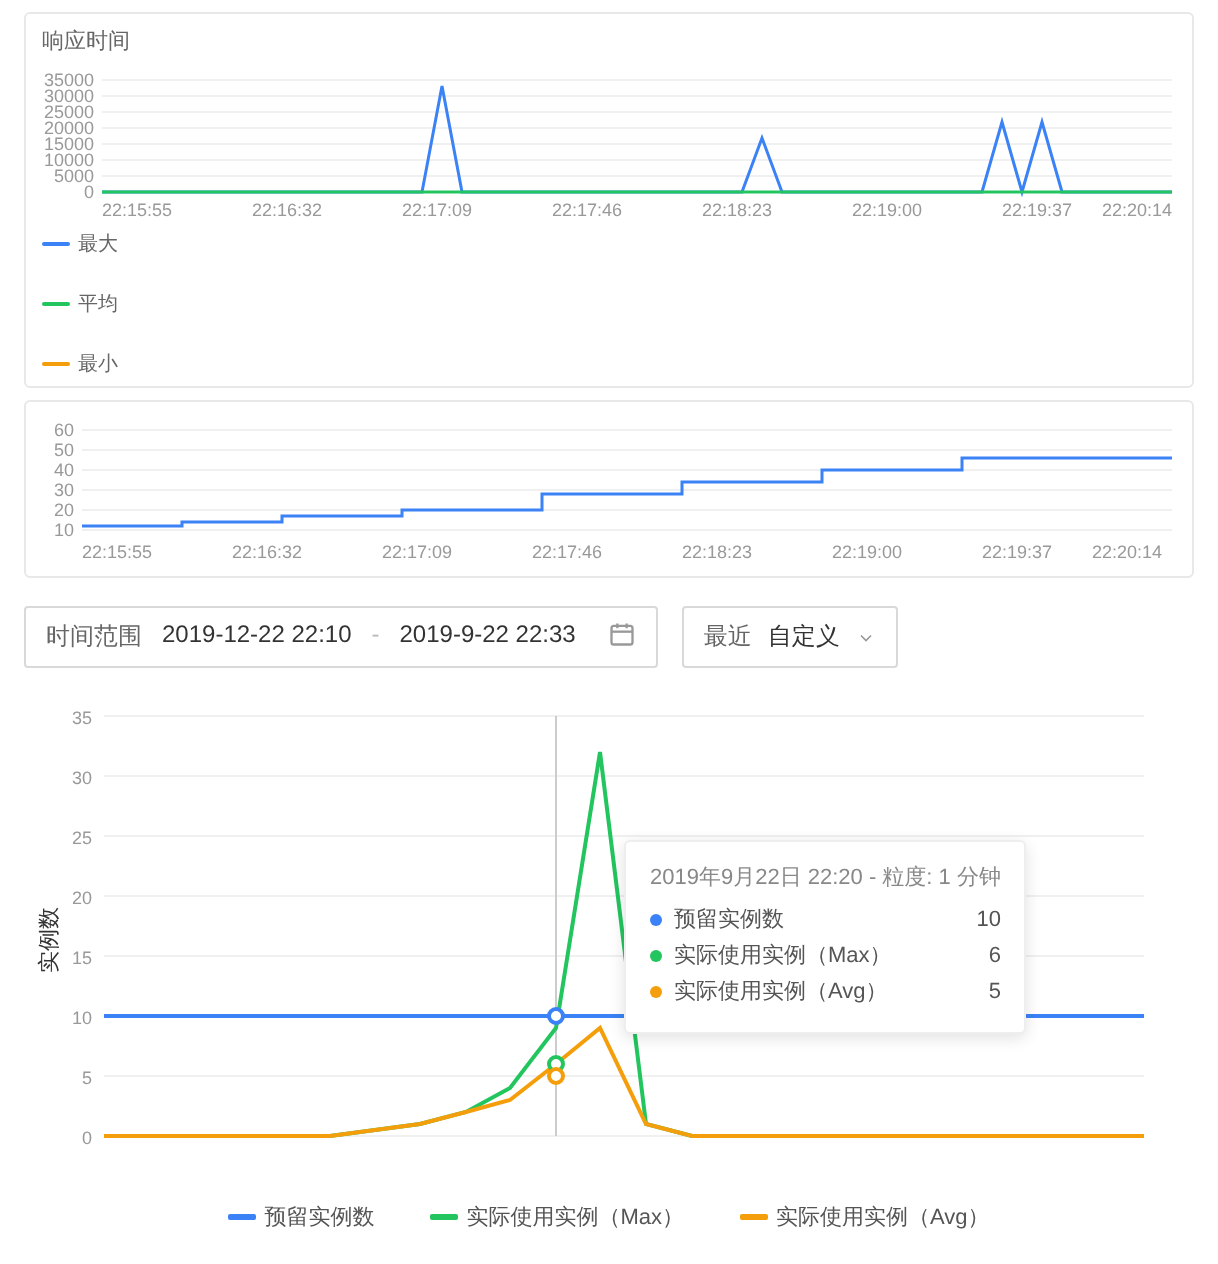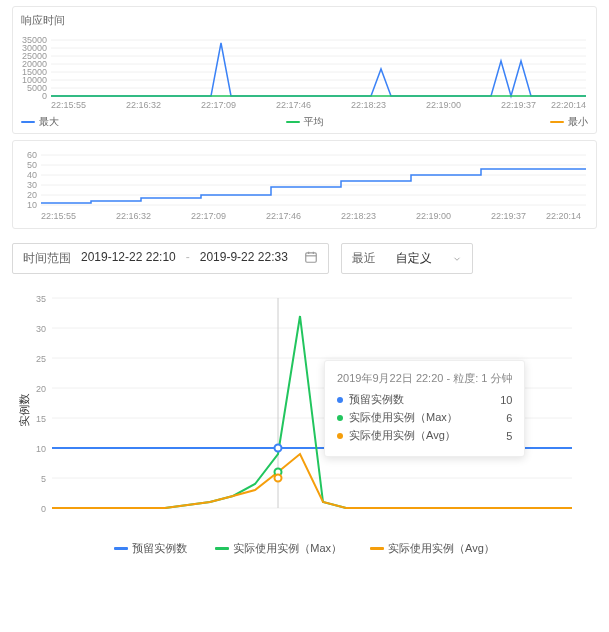--- a/index.html
+++ b/index.html
@@ -1,29 +1,29 @@
 <!DOCTYPE html>
 <html><head>
 <meta charset="utf-8">
 <style>
   * { box-sizing: border-box; margin: 0; padding: 0; }
   body { font-family: "PingFang SC", "Microsoft YaHei", Arial, sans-serif; background: #fff; width: 609px; color: #333; font-size: 12px; }
   .panel { border: 1px solid #e8e8e8; border-radius: 3px; margin: 6px 12px; padding: 6px 8px 4px; }
   .panel-title { font-size: 11px; color: #666; margin-bottom: 4px; }
   .axis text, .tick { font-size: 9px; fill: #999; }
   .grid line { stroke: #f0f0f0; }
-  .legend { display: flex; justify-content: space-between; font-size: 10px; color: #666; margin-top: 2px; }
+  .legend { display: flex; justify-content: center; gap: 16px; font-size: 10px; color: #666; margin-top: 2px; flex-direction: column; }
   .legend-item { display: flex; align-items: center; gap: 4px; }
   .lg-line { width: 14px; height: 2px; border-radius: 1px; }
   .controls { display: flex; gap: 12px; margin: 14px 12px; align-items: center; }
   .range-box { border: 1px solid #d9d9d9; border-radius: 2px; padding: 6px 10px; display: flex; gap: 10px; font-size: 12px; color: #333; }
   .range-label { color: #666; }
   .range-sep { color: #bbb; }
   .cal-icon { width: 14px; height: 14px; color: #999; margin-left: 6px; }
-  .select-box { border: 1px solid #d9d9d9; border-radius: 2px; padding: 6px 10px; display: flex; align-items: center; gap: 20px; font-size: 12px; color: #333; }
+  .select-box { border: 1px solid #d9d9d9; border-radius: 2px; padding: 6px 10px; display: flex; align-items: center; gap: 8px; font-size: 12px; color: #333; }
   .caret { width: 10px; height: 10px; color: #999; }
   .big-chart { margin: 8px 12px 6px; position: relative; }
   .ylabel-v { position: absolute; left: -4px; top: 50%; transform: translateY(-50%) rotate(-90deg); transform-origin: center; font-size: 11px; color: #333; }
   .tooltip { position: absolute; background: #fff; border: 1px solid #eee; border-radius: 3px; box-shadow: 0 2px 8px rgba(0,0,0,.12); padding: 10px 12px; font-size: 11px; color: #555; min-width: 200px; }
   .tooltip .tt-title { color: #888; margin-bottom: 6px; font-size: 11px; }
   .tooltip .tt-row { display: flex; align-items: center; justify-content: space-between; gap: 12px; margin: 3px 0; }
   .tooltip .dot { width: 6px; height: 6px; border-radius: 50%; display: inline-block; margin-right: 6px; }
   .big-legend { display: flex; justify-content: center; gap: 28px; font-size: 11px; color: #555; margin: 10px 0 14px; }
 </style>
 </head>
@@ -169,21 +169,21 @@
 
     <path d="M40 220 L153 220 L198 214 L221 208 L243 196 L266 166 L288 28 L311 214 L334 220 L560 220" fill="none" stroke="#22c55e" stroke-width="2"></path>
 
     <path d="M40 220 L153 220 L198 214 L221 208 L243 202 L266 184 L288 166 L311 214 L334 220 L560 220" fill="none" stroke="#f59e0b" stroke-width="2"></path>
 
     <circle cx="266" cy="160" r="3.5" fill="#fff" stroke="#3b82f6" stroke-width="2"></circle>
     <circle cx="266" cy="184" r="3.5" fill="#fff" stroke="#22c55e" stroke-width="2"></circle>
     <circle cx="266" cy="190" r="3.5" fill="#fff" stroke="#f59e0b" stroke-width="2"></circle>
   </svg>
 
-  <div class="tooltip" style="left:312px; top:72px;">
+  <div class="tooltip" style="left:300px; top:72px;">
     <div class="tt-title">2019年9月22日 22:20 - 粒度: 1 分钟</div>
     <div class="tt-row">
       <span><span class="dot" style="background:#3b82f6"></span><span>预留实例数</span></span>
       <span>10</span>
     </div>
     <div class="tt-row">
       <span><span class="dot" style="background:#22c55e"></span><span>实际使用实例（Max）</span></span>
       <span>6</span>
     </div>
     <div class="tt-row">

